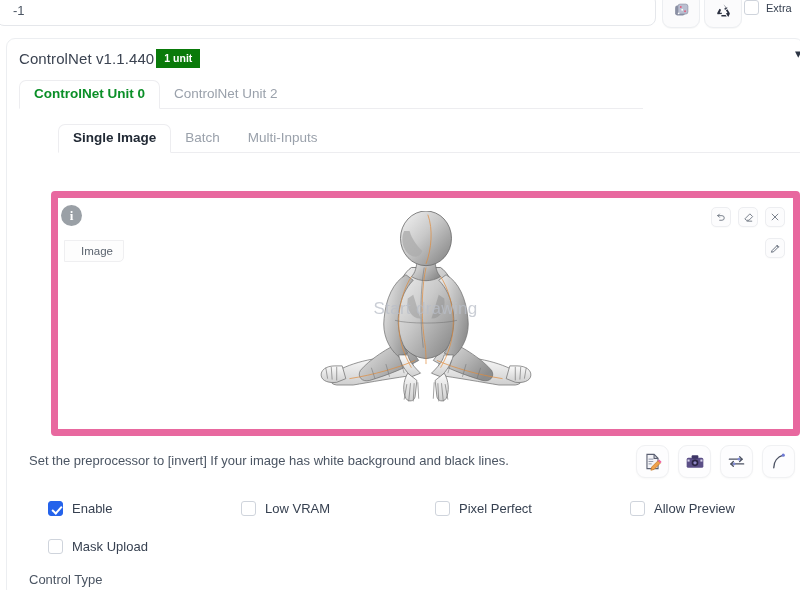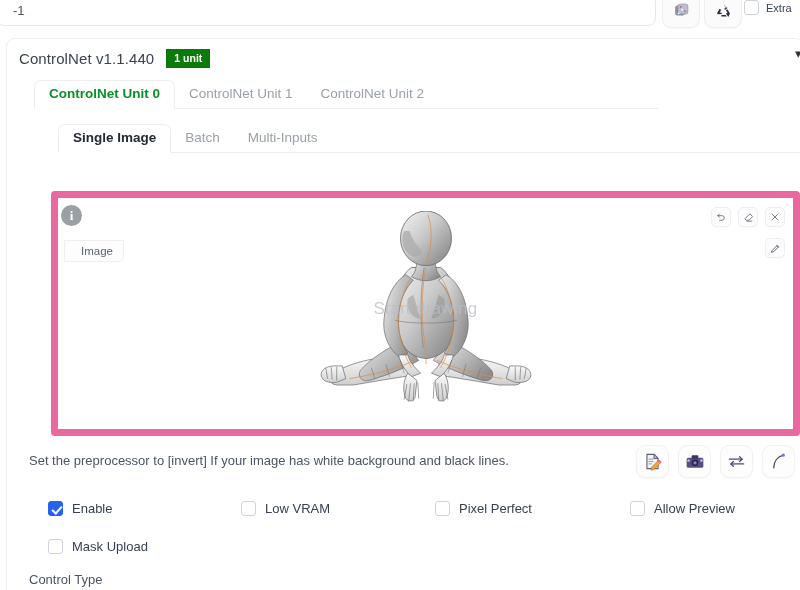--- a/index.html
+++ b/index.html
@@ -45,34 +45,34 @@
     content:""; position:absolute; left:4.5px; top:1.5px;
     width:4px; height:8px; border:solid #fff; border-width:0 2px 2px 0;
     transform:rotate(42deg);
   }
 
   
   .cn-panel {
     position:absolute; left:6px; top:38px; width:798px; height:560px;
     border:1px solid #eceef1; border-radius:9px; background:#fff;
   }
-  .cn-header { position:absolute; left:12px; top:10px; display:flex; align-items:center; gap:12px; }
+  .cn-header { position:absolute; left:12px; top:10px; display:flex; align-items:center; gap:2px; }
   .cn-title { font-size:15px; color:#3b4351; letter-spacing:.1px; }
   .cn-badge {
     background:#0a7a0a; color:#fff; font-size:10.5px; font-weight:bold;
     padding:3px 8px; border-radius:0; line-height:1.2;
   }
   .cn-caret {
     position:absolute; right:-6px; top:8px; width:14px; height:14px;
     color:#2c3544; font-size:13px; line-height:14px;
   }
 
   
   .unit-tabs {
-    position:absolute; left:27px; top:40px; width:624px; height:30px;
+    position:absolute; left:12px; top:40px; width:624px; height:30px;
     border-bottom:1px solid #ededf0;
     display:flex; align-items:flex-end;
   }
   .unit-tab {
     font-size:13.5px; padding:5px 14px 7px 14px; color:#9aa1ab; white-space:nowrap;
   }
   .unit-tab.active {
     color:#0a8f27; font-weight:bold;
     border:1px solid #ededf0; border-bottom:1px solid #fff;
     border-radius:7px 7px 0 0; background:#fff; margin-bottom:-1px;
@@ -186,21 +186,20 @@
   <div class="cn-panel">
 
     <div class="cn-header">
       <span class="cn-title">ControlNet v1.1.440</span>
       <span class="cn-badge">1 unit</span>
     </div>
     <div class="cn-caret">▾</div>
 
     <div class="unit-tabs">
       <div class="unit-tab active">ControlNet Unit 0</div>
-      <div class="unit-tab">ControlNet Unit 1</div>
       <div class="unit-tab">ControlNet Unit 2</div>
     </div>
 
     <div class="mode-tabs">
       <div class="mode-tab active">Single Image</div>
       <div class="mode-tab">Batch</div>
       <div class="mode-tab">Multi-Inputs</div>
     </div>
 
     <div class="img-area">

